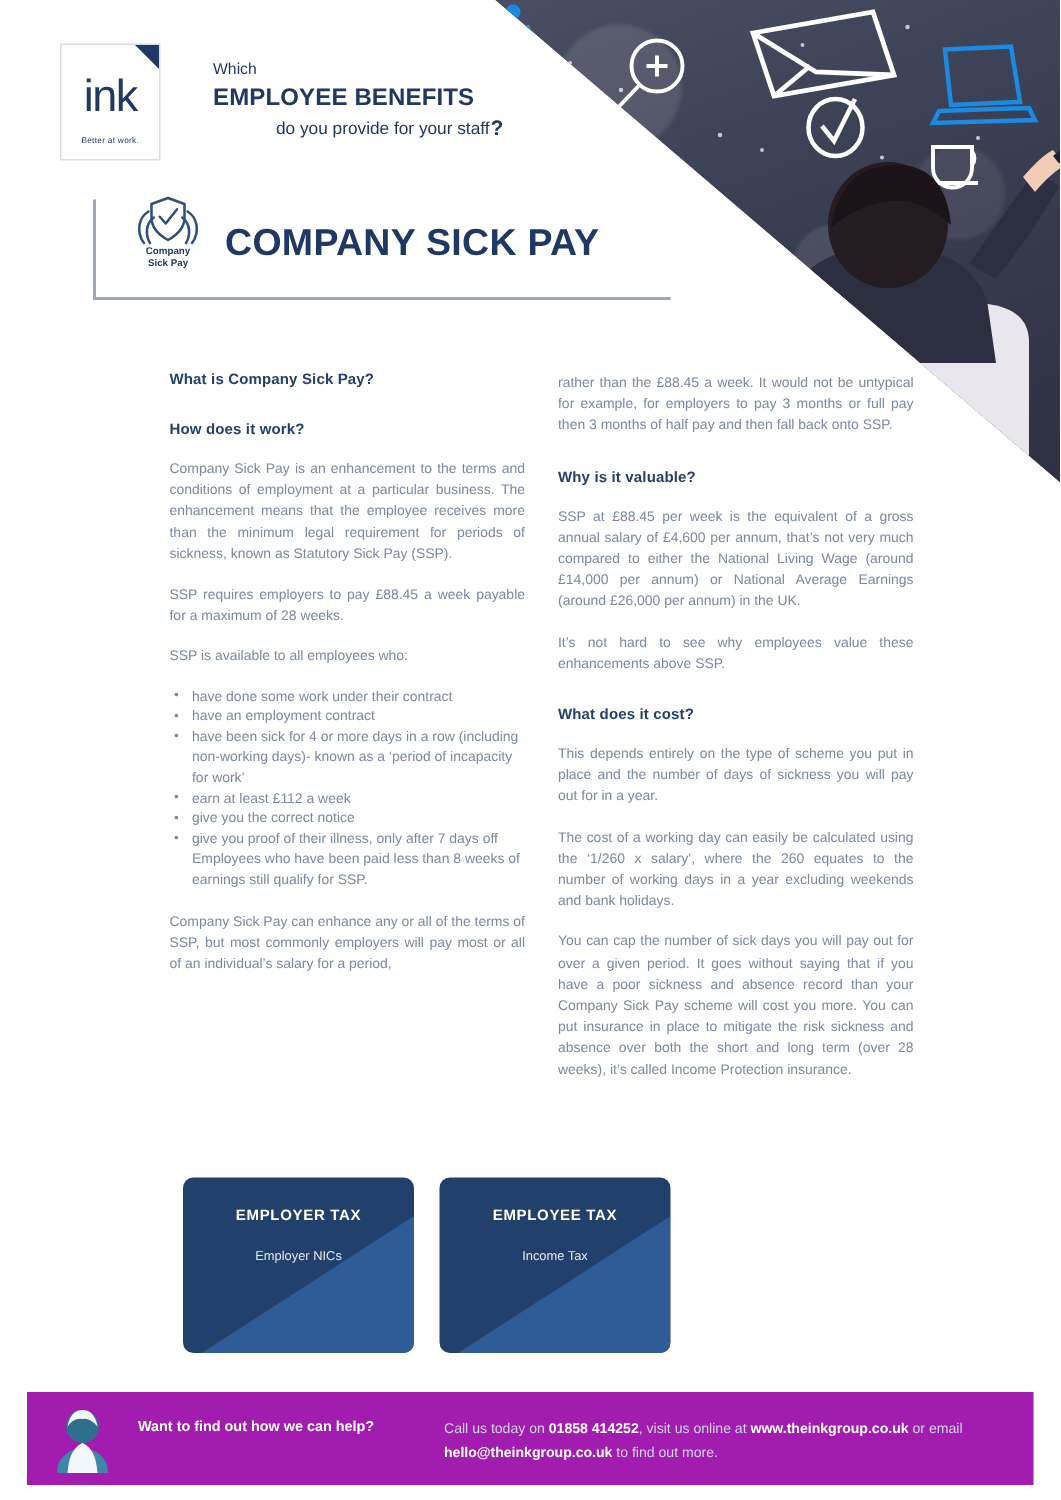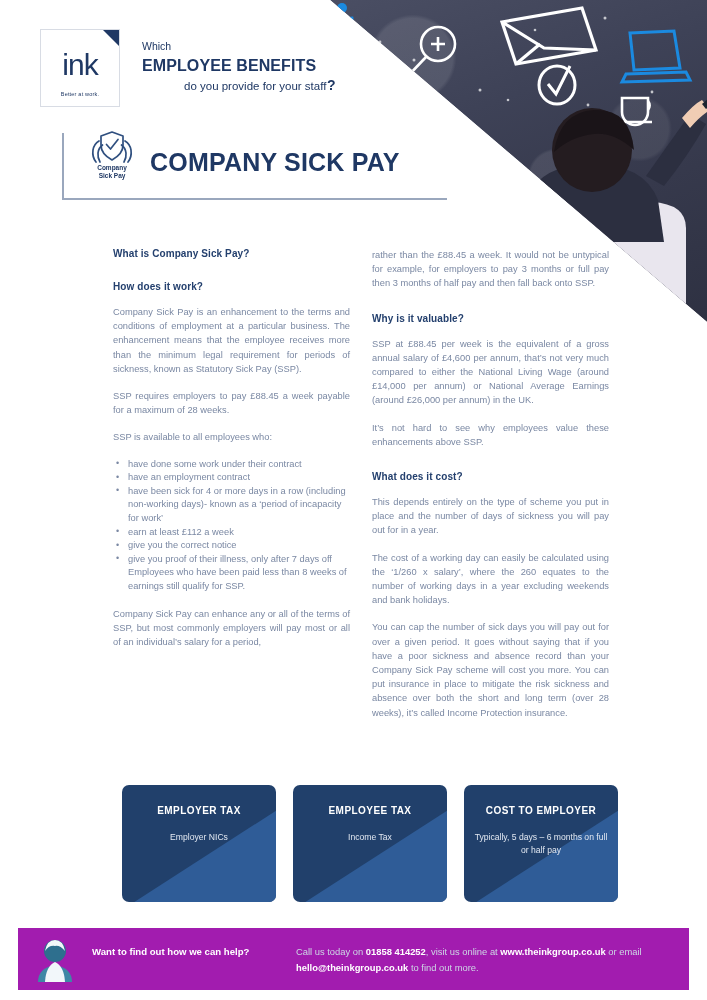--- a/index.html
+++ b/index.html
@@ -25,21 +25,21 @@
       radial-gradient(circle at 82% 40%, rgba(255,255,255,.07) 0 8%, transparent 9%),
       radial-gradient(circle at 38% 70%, rgba(255,255,255,.06) 0 11%, transparent 12%),
       linear-gradient(160deg, #4a4e63 0%, #3e4257 35%, #36394c 65%, #2e3142 100%);
     clip-path: polygon(100% 0, 100% 100%, 0 0);
   }
   .hero-svg { position: absolute; inset: 0; width: 100%; height: 100%;
               clip-path: polygon(100% 0, 100% 100%, 0 0); }
 
   
   .logo-box {
-    position: absolute; left: 40px; top: 29px; width: 80px; height: 78px;
+    position: absolute; left: 40px; top: 29px; width: 67px; height: 78px;
     background: #fff; border: 1px solid #d8dce4;
   }
   .logo-fold {
     position: absolute; right: 0; top: 0; width: 0; height: 0;
     border-left: 16px solid transparent; border-top: 16px solid #1f3864;
   }
   .logo-ink {
     position: absolute; left: 0; right: 0; top: 20px; text-align: center;
     font-family: "Liberation Sans", sans-serif;
     font-size: 30px; font-weight: 400; color: #1f3864; letter-spacing: -1px;
@@ -297,25 +297,20 @@
   <div class="boxes">
     <div class="box">
       <div class="box-diag"></div>
       <div class="box-title">EMPLOYER TAX</div>
       <div class="box-sub">Employer NICs</div>
     </div>
     <div class="box">
       <div class="box-diag"></div>
       <div class="box-title">EMPLOYEE TAX</div>
       <div class="box-sub">Income Tax</div>
-    </div>
-    <div class="box">
-      <div class="box-diag"></div>
-      <div class="box-title">COST TO EMPLOYER</div>
-      <div class="box-sub">Typically, 5 days – 6 months on full or half pay</div>
     </div>
   </div>
 
   <div class="footer">
     <svg class="footer-avatar" viewBox="0 0 42 44">
       <path d="M4 44 q0 -14 17 -17 q17 3 17 17 z" fill="#3f87a6"></path>
       <path d="M21 24 q-9 4 -10 20 l20 0 q-1 -16 -10 -20 z" fill="#f2f7fa"></path>
       <circle cx="21" cy="13" r="11" fill="#2e6f8e"></circle>
       <path d="M11 13 q2 -11 10 -11 q8 0 10 11 q-5 -6 -10 -5 q-6 -1 -10 5 z" fill="#f2f7fa"></path>
     </svg>

